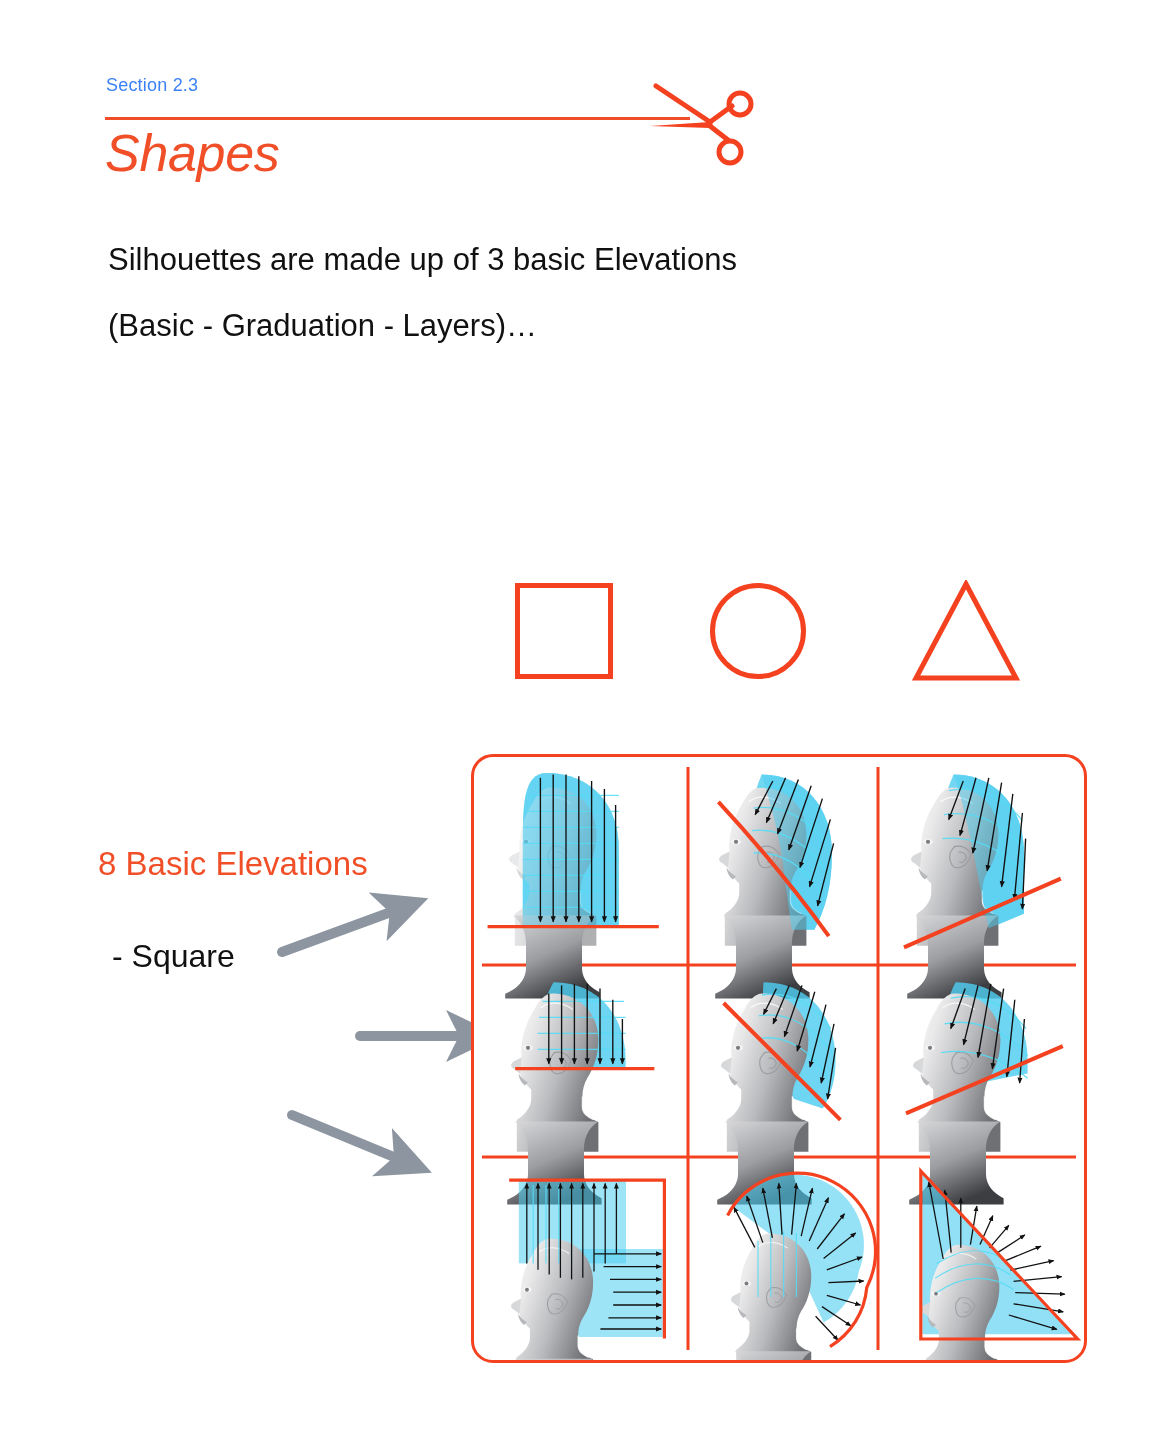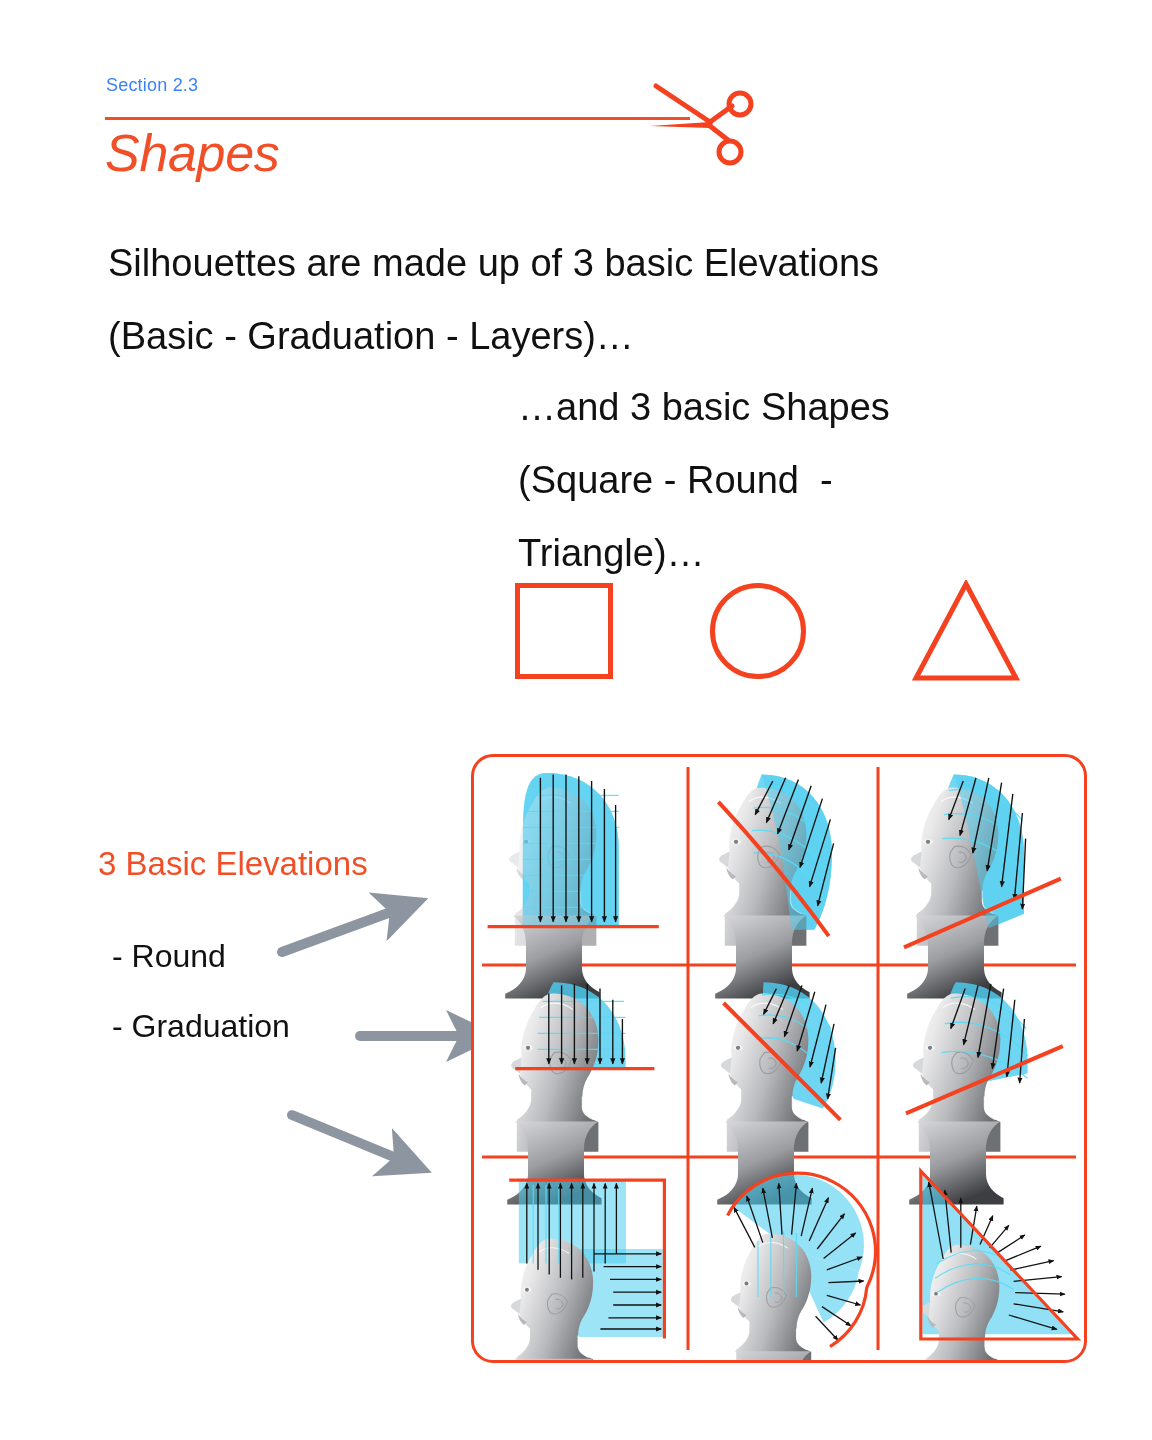--- a/index.html
+++ b/index.html
@@ -21,21 +21,21 @@
   }
   .slide-title{
     position:absolute;left:105px;top:126px;
     font-size:52px;color:#F04F28;line-height:1.05;letter-spacing:-0.3px;font-style:italic;
   }
   .scissors{position:absolute;left:648px;top:78px;width:110px;height:100px;}
 
   
   .body-block{position:absolute;left:108px;top:244px;width:900px;}
   .body-line{
-    font-size:38px;color:#111111;line-height:1.0;
+    font-size:31px;color:#111111;line-height:1.0;
     margin-bottom:35px;white-space:pre;
   }
   .body-block-2{position:absolute;left:518px;top:388px;width:620px;}
   .body-block-2 .body-line{margin-bottom:35px;}
 
   
   .shapes-row{position:absolute;left:0;top:580px;width:1152px;height:110px;}
   .shape-square{
     position:absolute;left:515px;top:3px;width:98px;height:96px;
     border:5px solid #F4411F;box-sizing:border-box;
@@ -94,41 +94,35 @@
       <circle cx="82" cy="74" r="11" fill="none" stroke="#F4411F" stroke-width="5"></circle>
       <circle cx="61" cy="46" r="3.5" fill="#F4411F"></circle>
     </svg>
   </div>
 
   <div class="body-block">
     <div class="body-line">Silhouettes are made up of 3 basic Elevations</div>
     <div class="body-line">(Basic - Graduation - Layers)…</div>
   </div>
 
-  <div class="body-block-2">
-    <div class="body-line">…and 3 basic Shapes</div>
-    <div class="body-line">(Square - Round  -</div>
-    <div class="body-line">Triangle)…</div>
-  </div>
 
   <div class="shapes-row">
     <div class="shape-square"></div>
     <div class="shape-circle"></div>
     <div class="shape-triangle">
       <svg viewBox="0 0 108 102" width="108" height="102">
         <polygon points="54,4 104,98 4,98" fill="none" stroke="#F4411F" stroke-width="5" stroke-linejoin="miter"></polygon>
       </svg>
     </div>
   </div>
 
-  <div class="elev-heading">3 Basic Elevations</div>
+  <div class="elev-heading">8 Basic Elevations</div>
 
   <div class="elev-list">
-    <div class="elev-item">- Round</div>
-    <div class="elev-item">- Graduation</div>
+    <div class="elev-item">- Square</div>
   </div>
 
   <svg class="arrows-svg" viewBox="0 0 250 300">
     <defs>
       <marker id="ah" markerWidth="6" markerHeight="6" refX="2.6" refY="3" orient="auto" markerUnits="strokeWidth">
         <path d="M0,0.4 L5.4,3 L0,5.6 L1.3,3 Z" fill="#8C95A0"></path>
       </marker>
     </defs>
     <g stroke="#8C95A0" stroke-width="10" stroke-linecap="round" fill="none" marker-end="url(#ah)">
       <line x1="32" y1="62" x2="152" y2="18"></line>

